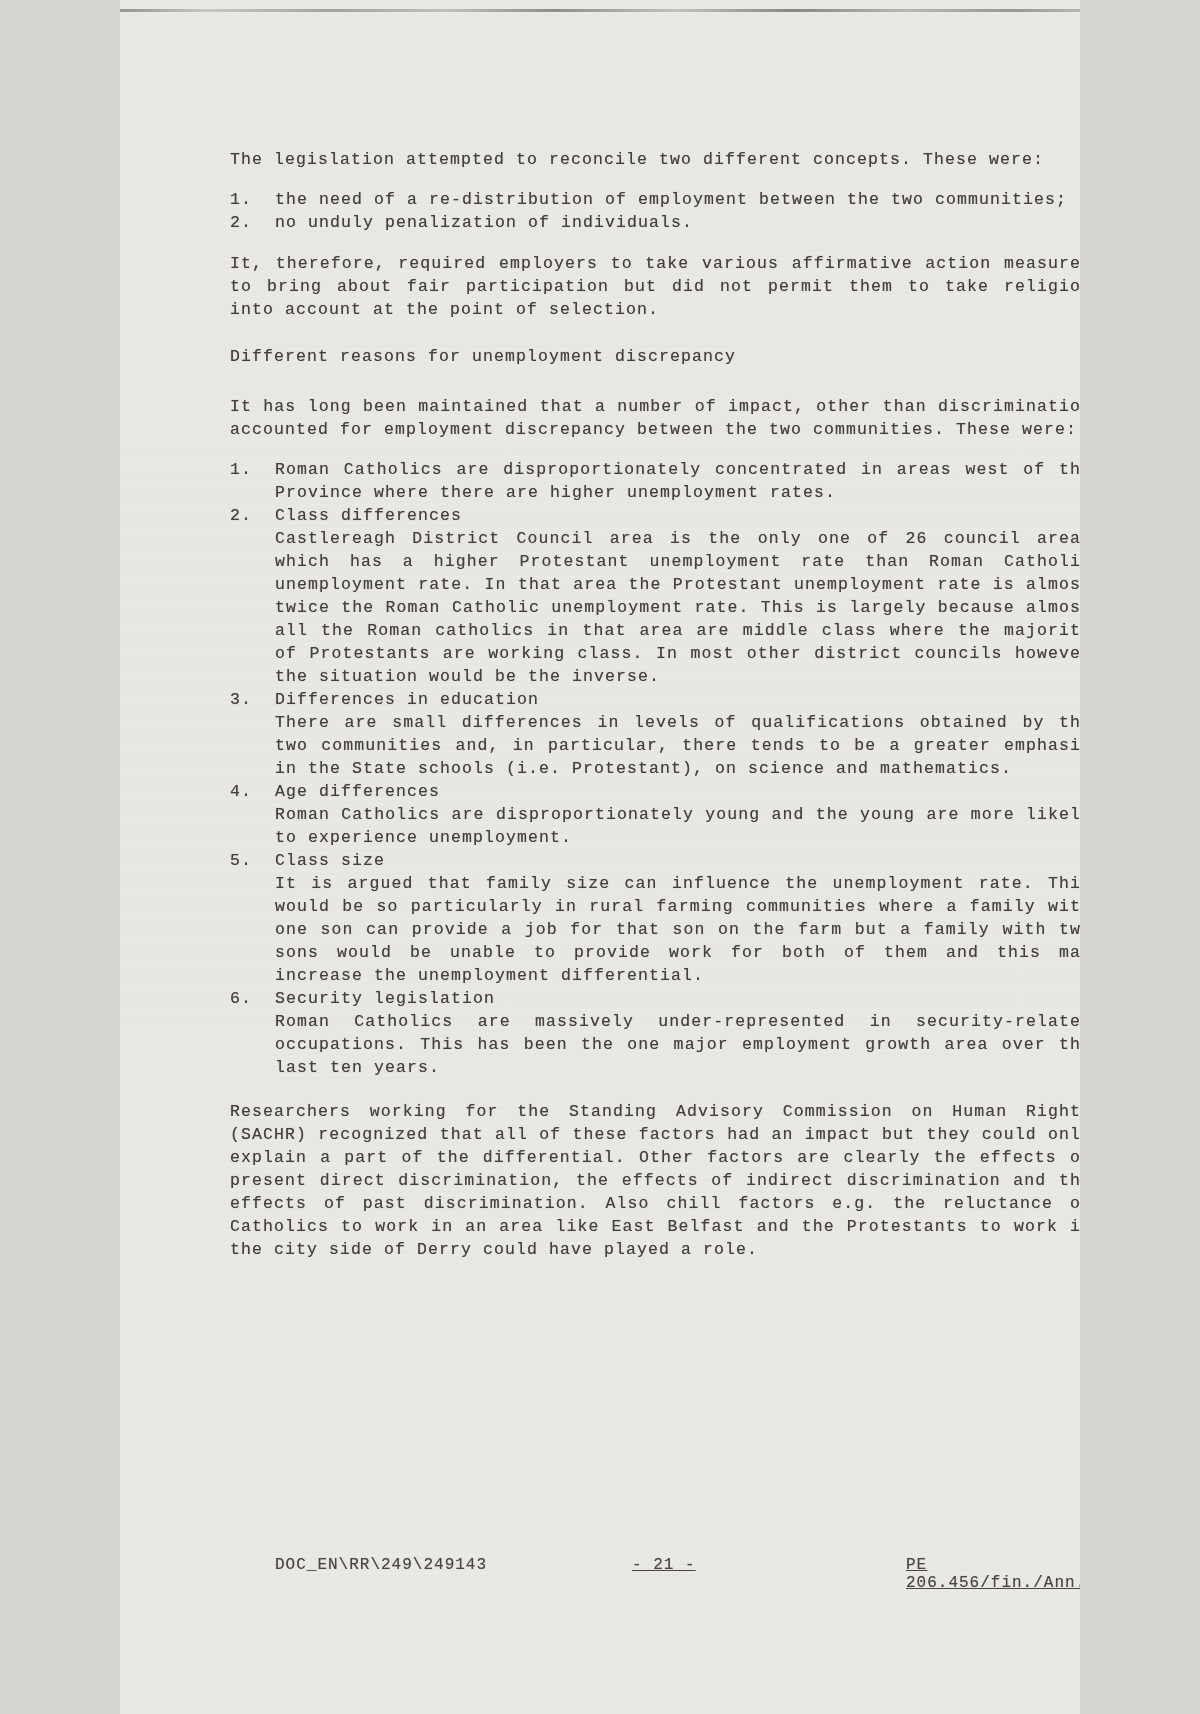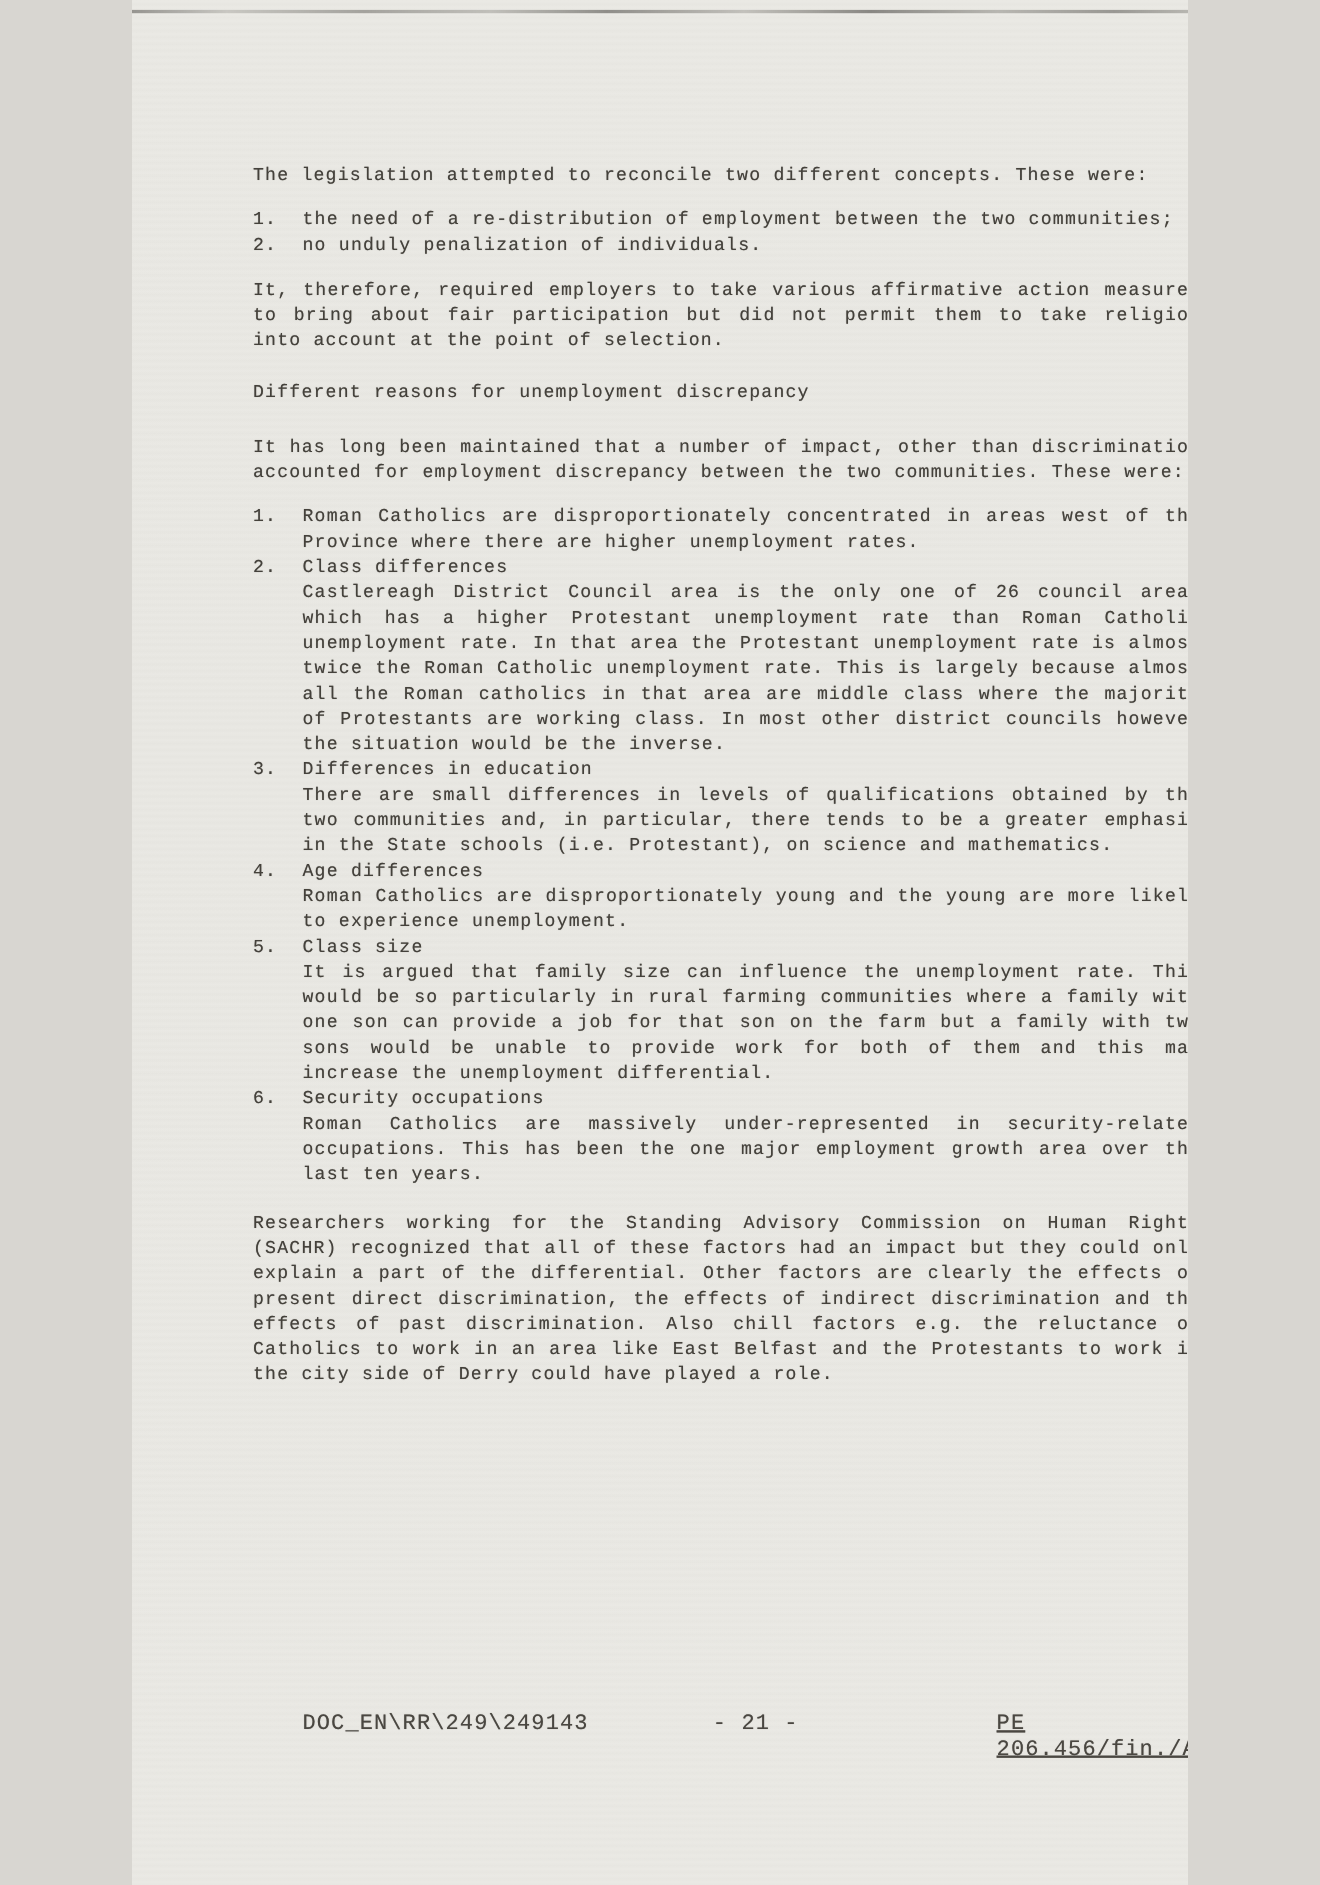--- a/index.html
+++ b/index.html
@@ -84,27 +84,27 @@
 
   .closing { margin-top: 21px; }
 
   .footer {
     position: absolute;
     top: 1556px;
     left: 0;
     width: 100%;
     height: 24px;
     font-family: "Liberation Mono", "DejaVu Sans Mono", monospace;
-    font-size: 20px;
+    font-size: 16px;
     letter-spacing: 1px;
     color: #4a4741;
     text-shadow: 0 0 0.7px rgba(62,59,53,0.5);
   }
   .footer .f-left   { position: absolute; left: 155px; }
-  .footer .f-center { position: absolute; left: 528px; }
+  .footer .f-center { position: absolute; left: 512px; text-decoration: underline; }
   .footer .f-right  { position: absolute; left: 786px; text-decoration: underline; }
 </style>
 </head>
 <body>
 
 <div class="page">
 
   <div class="scan-line-top"></div>
   <div class="scan-speck-bottom"></div>
 
@@ -166,21 +166,21 @@
         <span class="num-col">5.</span>
         <span class="num-body">
           <span class="item-title" style="display:block">Class size</span>
           <span class="item-text" style="display:block">It is argued that family size can influence the unemployment rate.  This would be so particularly in rural farming communities where a family with one son can provide a job for that son on the farm but a family with two sons would be unable to provide work for both of them and this may increase the unemployment differential.</span>
         </span>
       </div>
 
       <div class="num-row">
         <span class="num-col">6.</span>
         <span class="num-body">
-          <span class="item-title" style="display:block">Security occupations</span>
+          <span class="item-title" style="display:block">Security legislation</span>
           <span class="item-text" style="display:block">Roman Catholics are massively under-represented in security-related occupations.  This has been the one major employment growth area over the last ten years.</span>
         </span>
       </div>
 
     </div>
 
     <p class="para closing">Researchers working for the Standing Advisory Commission on Human Rights (SACHR) recognized that all of these factors had an impact but they could only explain a part of the differential.  Other factors are clearly the effects of present direct discrimination, the effects of indirect discrimination and the effects of past discrimination.  Also chill factors e.g. the reluctance of Catholics to work in an area like East Belfast and the Protestants to work in the city side of Derry could have played a role.</p>
 
   </div>
 

